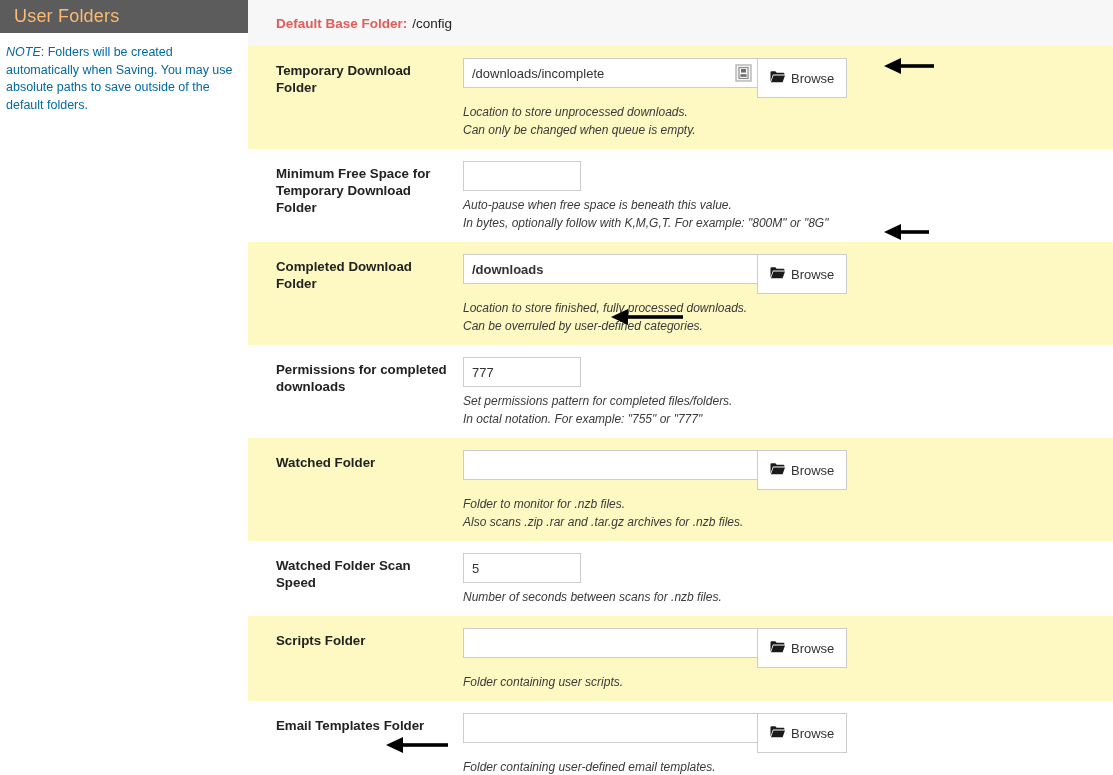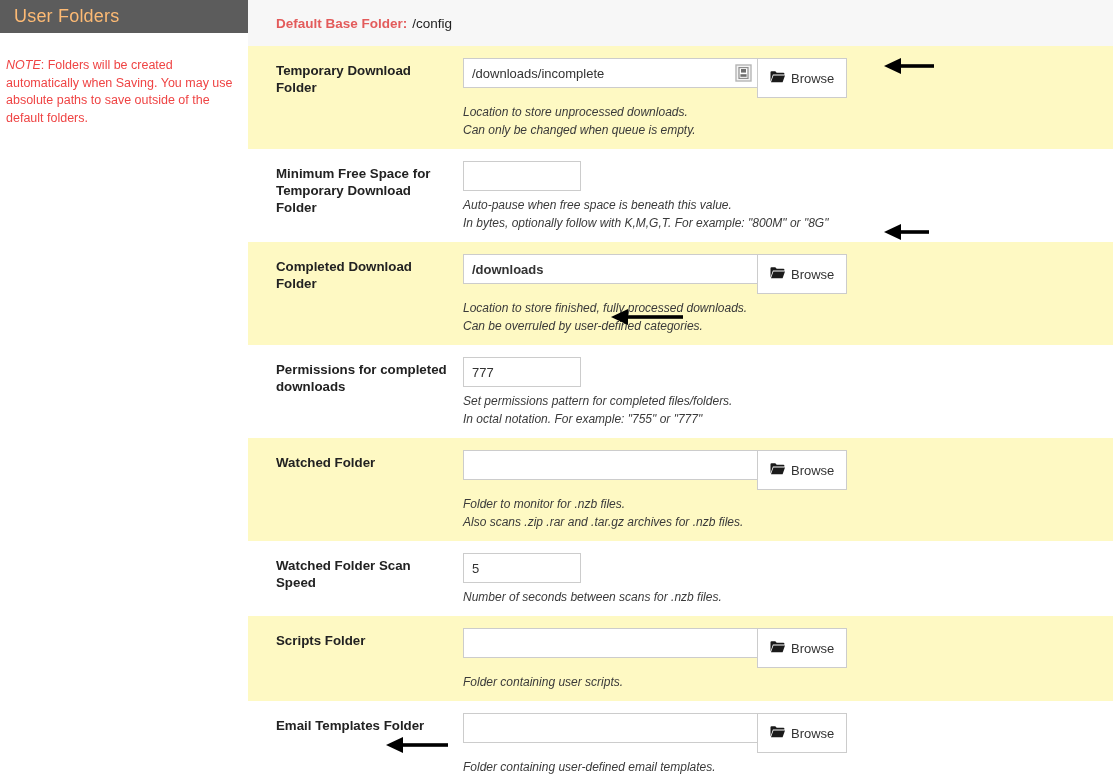--- a/index.html
+++ b/index.html
@@ -19,24 +19,24 @@
     background: #5c5c5c;
     color: #fdba74;
     height: 33px;
     line-height: 33px;
     padding: 0 0 0 14px;
     font-size: 18px;
     font-weight: 400;
     letter-spacing: .2px;
   }
   .sidebar-note {
-    padding: 24px 14px 0 6px;
+    padding: 11px 14px 0 6px;
     font-size: 12.5px;
     line-height: 17.5px;
-    color: #ef4444;
+    color: #0369a1;
   }
   .sidebar-note .note-em { font-style: italic; }
 
   
   .main { flex: 1 1 auto; position: relative; }
 
   .base-folder-bar {
     background: #f7f7f7;
     height: 46px;
     display: flex;

